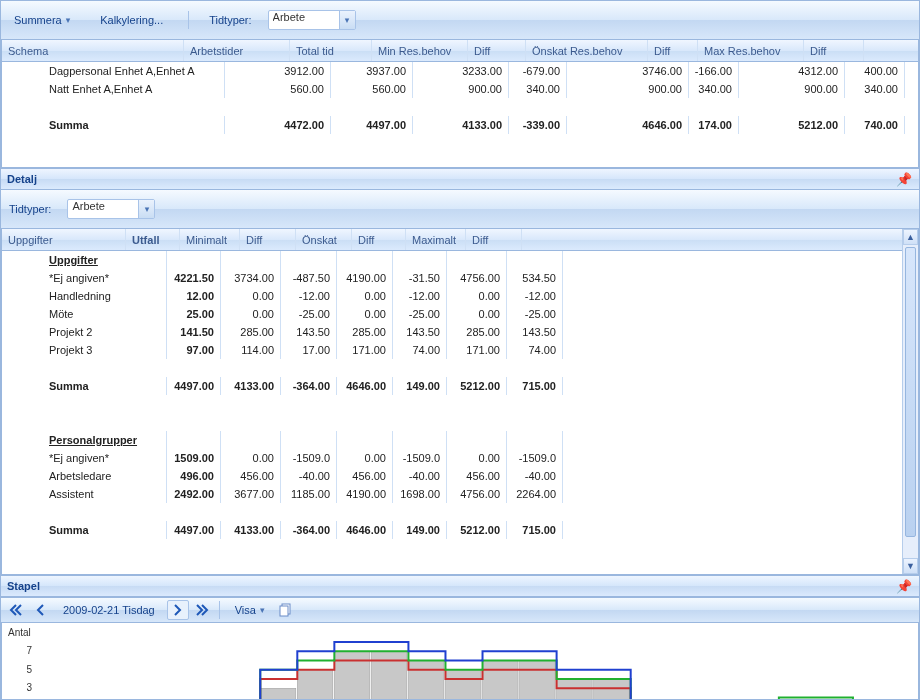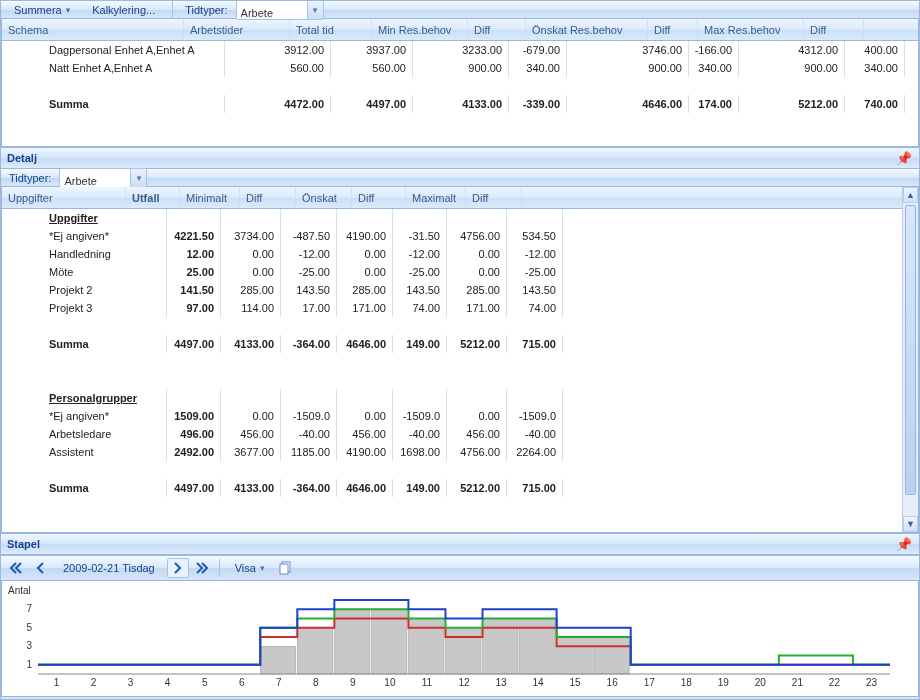--- a/index.html
+++ b/index.html
@@ -1,26 +1,26 @@
 <!DOCTYPE html>
 <html><head>
 <meta charset="utf-8">
 <style>
   * { box-sizing: border-box; }
   html,body { margin:0; padding:0; font-family: Tahoma, Verdana, Arial, sans-serif; font-size:11px; color:#1b3a6b; background:#fff;}
   .app { width:920px; height:700px; border:1px solid #9ab7de; background:#d3e4f7; position:relative; overflow:hidden;}
   
-  .toolbar { display:flex; align-items:center; height:18px; padding:0 4px; gap:4px;
+  .toolbar { display:flex; align-items:center; height:39px; padding:0 4px; gap:12px;
     background:linear-gradient(#f5faff,#d8e8fa 50%,#c3d8f2 51%,#d7e7fa);
     border-bottom:1px solid #9ab7de;}
   .tbtn { display:inline-flex; align-items:center; height:20px; padding:0 8px; color:#15428b; cursor:pointer;
     border:1px solid transparent; border-radius:2px;}
   .tbtn .caret { margin-left:4px; font-size:9px; color:#4a74b5;}
   .label { color:#15428b; padding:0 4px;}
-  .select { position:relative; display:inline-flex; align-items:flex-end; background:#fff; border:1px solid #a8c3e8;
+  .select { position:relative; display:inline-flex; align-items:flex-start; background:#fff; border:1px solid #a8c3e8;
     height:20px; border-radius:2px;}
   .select input { border:0; outline:0; font:inherit; padding:0 4px; width:70px; color:#333; background:transparent;}
   .select .dd { width:16px; height:100%; display:flex; align-items:center; justify-content:center;
     background:linear-gradient(#eaf2fd,#c9ddf4); border-left:1px solid #a8c3e8; color:#4a74b5; font-size:9px; cursor:pointer;}
   
   .grid { background:#fff; border:1px solid #9ab7de; margin:0; }
   .ghead { display:flex; height:22px; background:linear-gradient(#f0f6ff,#d9e8fb 50%,#cadef5 51%,#dbeafd);
     border-bottom:1px solid #9ab7de;}
   .ghead .col, .grow .cell { border-right:1px solid #cfe0f5; display:flex; align-items:center; padding:0 6px; overflow:hidden;}
   .ghead .col { color:#3b5a8e; white-space:nowrap;}

